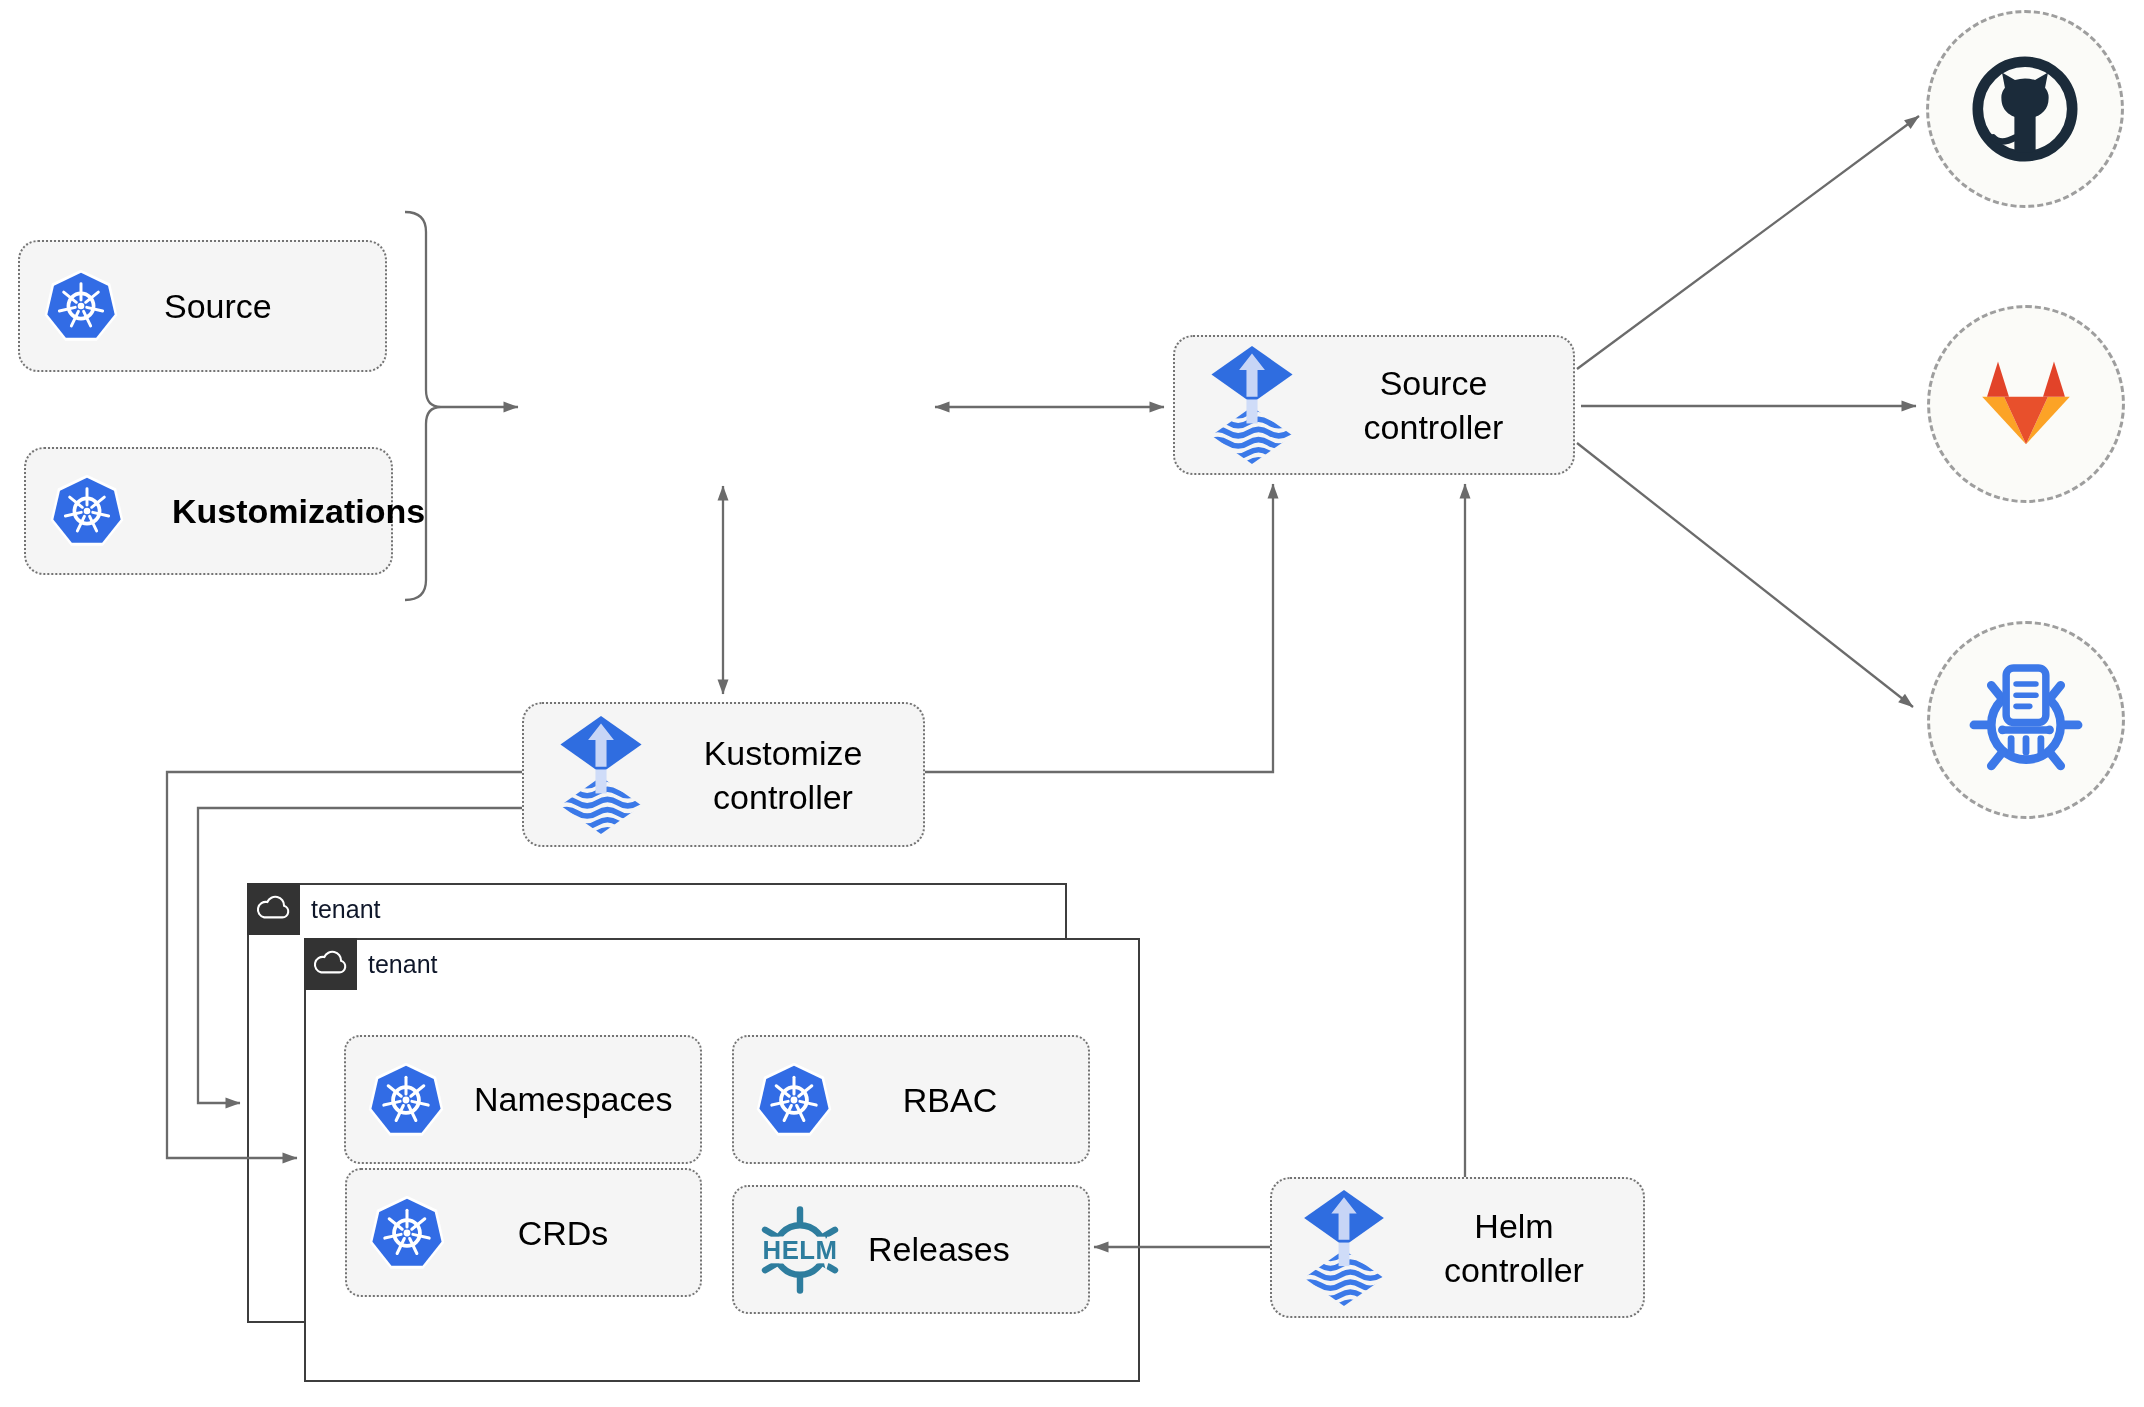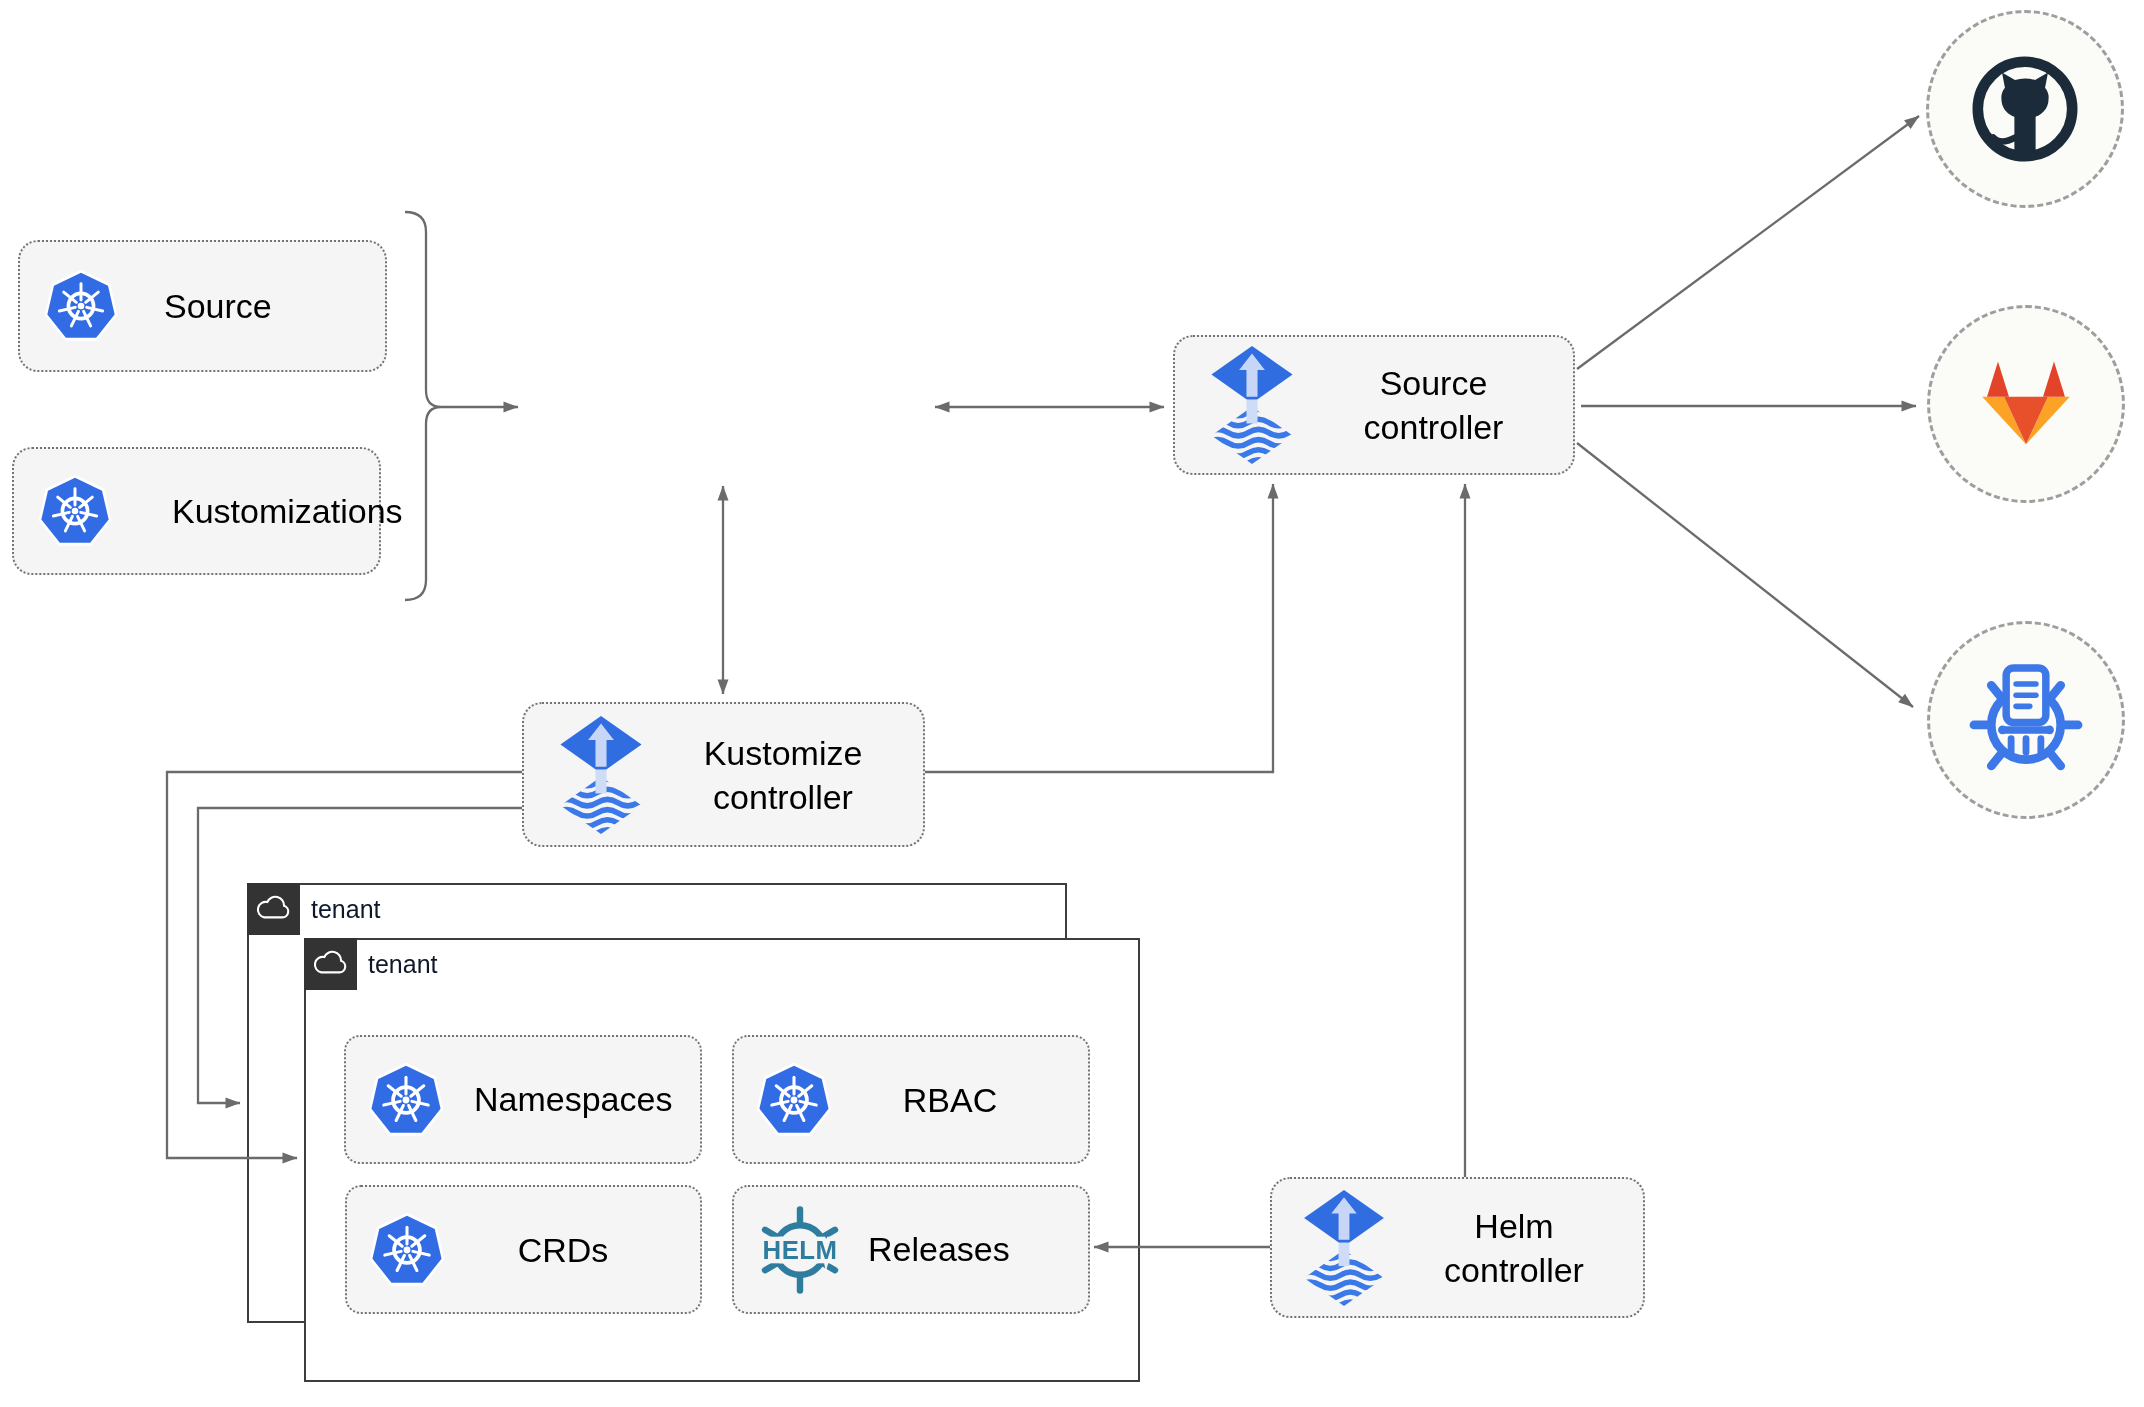--- a/index.html
+++ b/index.html
@@ -136,21 +136,21 @@
 
     <div class="node inner-node" style="left:426px;top:95px;width:358px;height:129px;padding-left:22px;gap:0;">
       <span class="icon-wrap">
         <svg width="76" height="76" viewBox="0 0 100 100">
             <use href="#k8s-glyph"></use>
           </svg>
       </span>
       <span class="lbl2">RBAC</span>
     </div>
 
-    <div class="node inner-node" style="left:39px;top:245px;width:357px;height:129px;padding-left:22px;gap:1px;">
+    <div class="node inner-node" style="left:39px;top:228px;width:357px;height:129px;padding-left:22px;gap:1px;">
       <span class="icon-wrap">
         <svg width="76" height="76" viewBox="0 0 100 100">
             <use href="#k8s-glyph"></use>
           </svg>
       </span>
       <span class="lbl2">CRDs</span>
     </div>
 
     <div class="node inner-node" style="left:426px;top:245px;width:358px;height:129px;padding-left:20px;gap:22px;">
       <span class="icon-wrap">
@@ -173,21 +173,21 @@
 
   <div class="node" style="left:18px;top:240px;width:369px;height:132px;padding-left:24px;gap:46px;">
     <span class="icon-wrap">
       <svg width="74" height="74" viewBox="0 0 100 100">
           <use href="#k8s-glyph"></use>
         </svg>
     </span>
     <span class="lbl">Source</span>
   </div>
 
-  <div class="node" style="left:12px;top:447px;width:369px;height:128px;padding-left:24px;gap:60px;">
+  <div class="node" style="left:24px;top:447px;width:369px;height:128px;padding-left:24px;gap:48px;font-weight:bold;">
     <span class="icon-wrap">
       <svg width="74" height="74" viewBox="0 0 100 100">
           <use href="#k8s-glyph"></use>
         </svg>
     </span>
     <span class="lbl">Kustomizations</span>
   </div>
 
 
   <div class="node" style="left:1173px;top:335px;width:402px;height:140px;padding-left:36px;">

